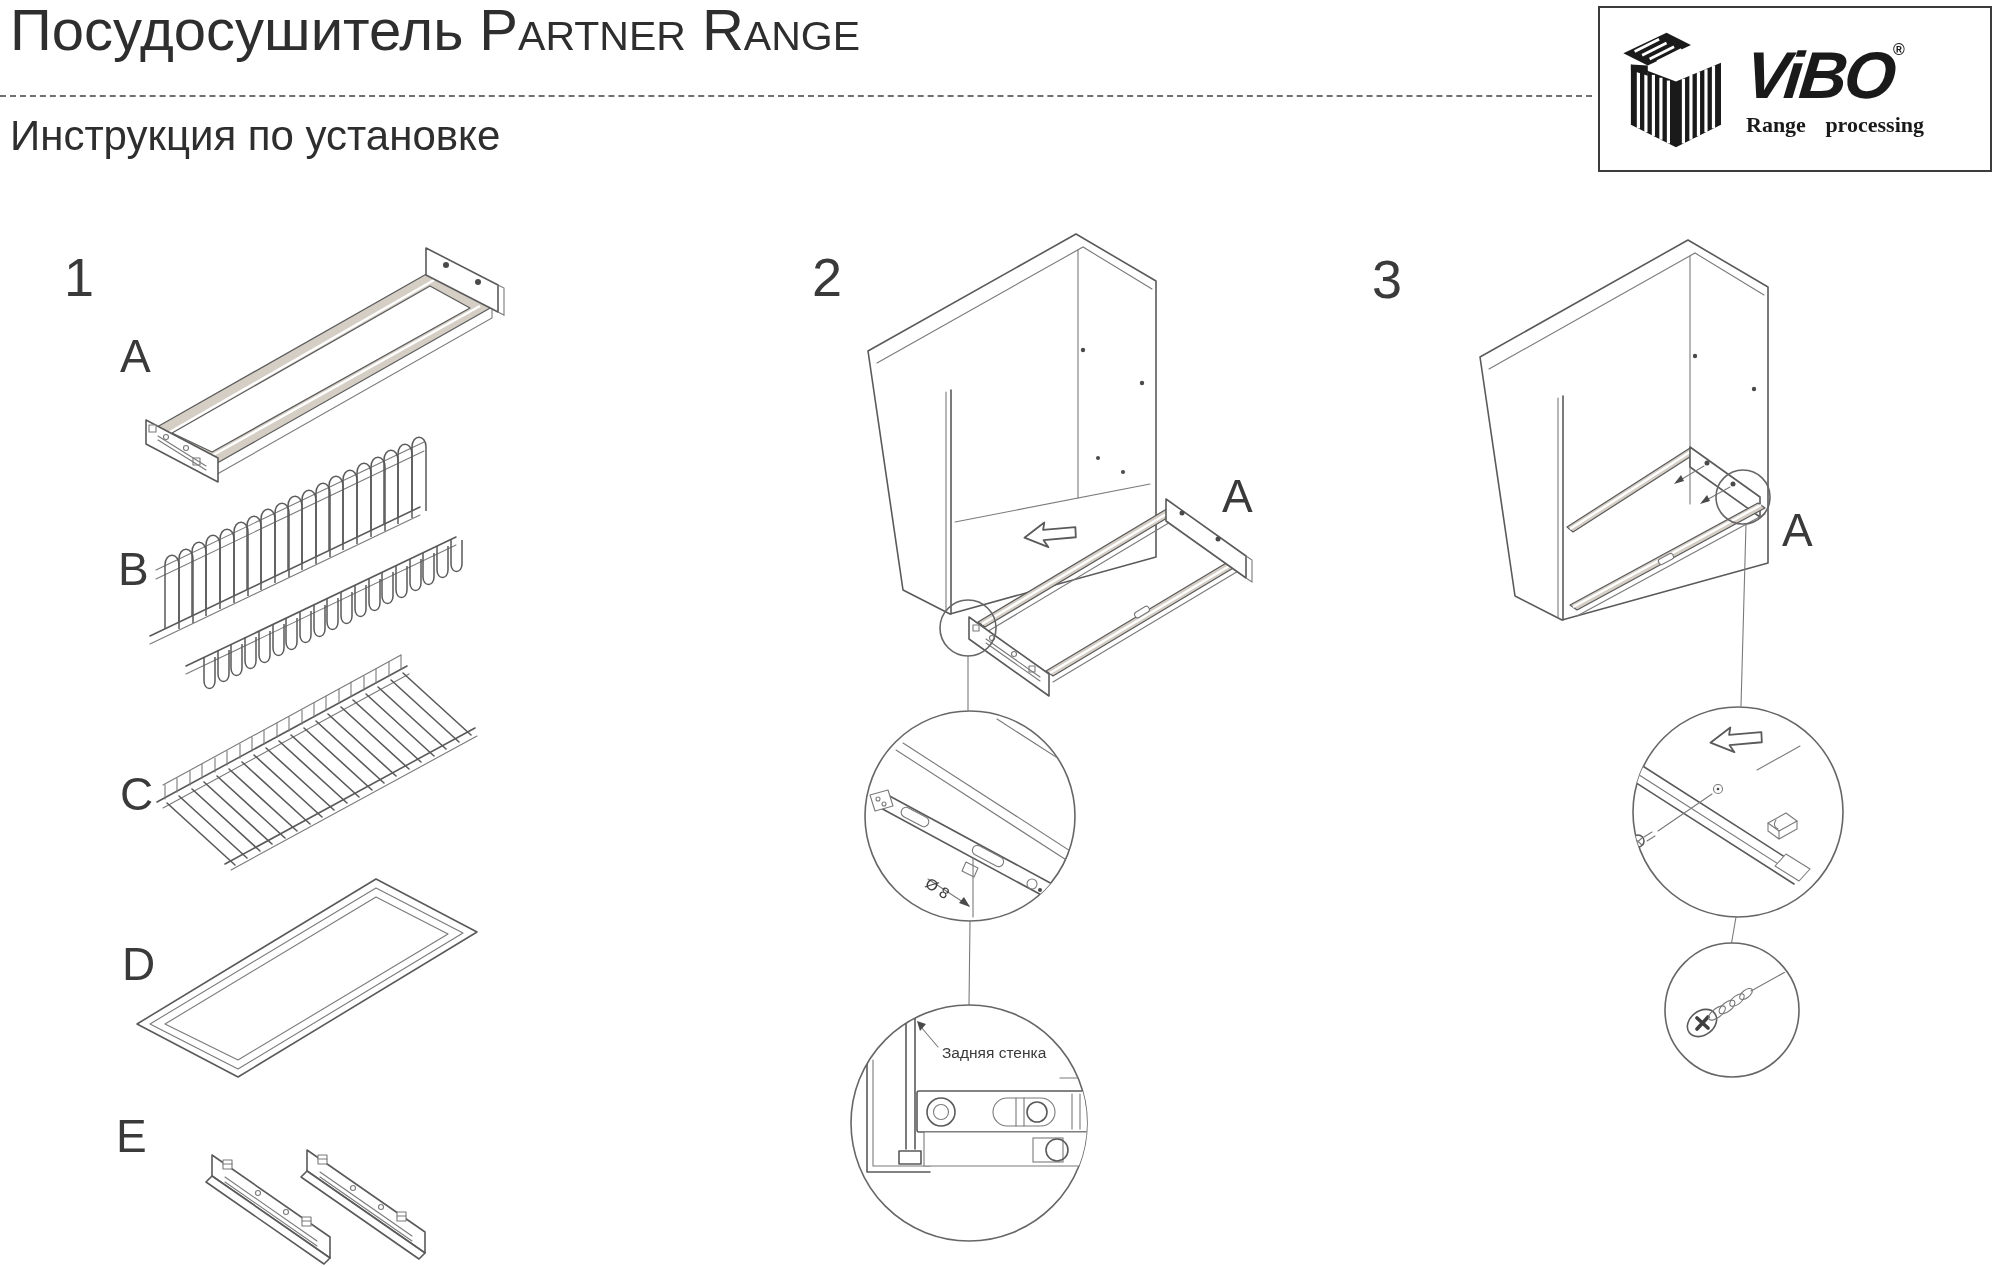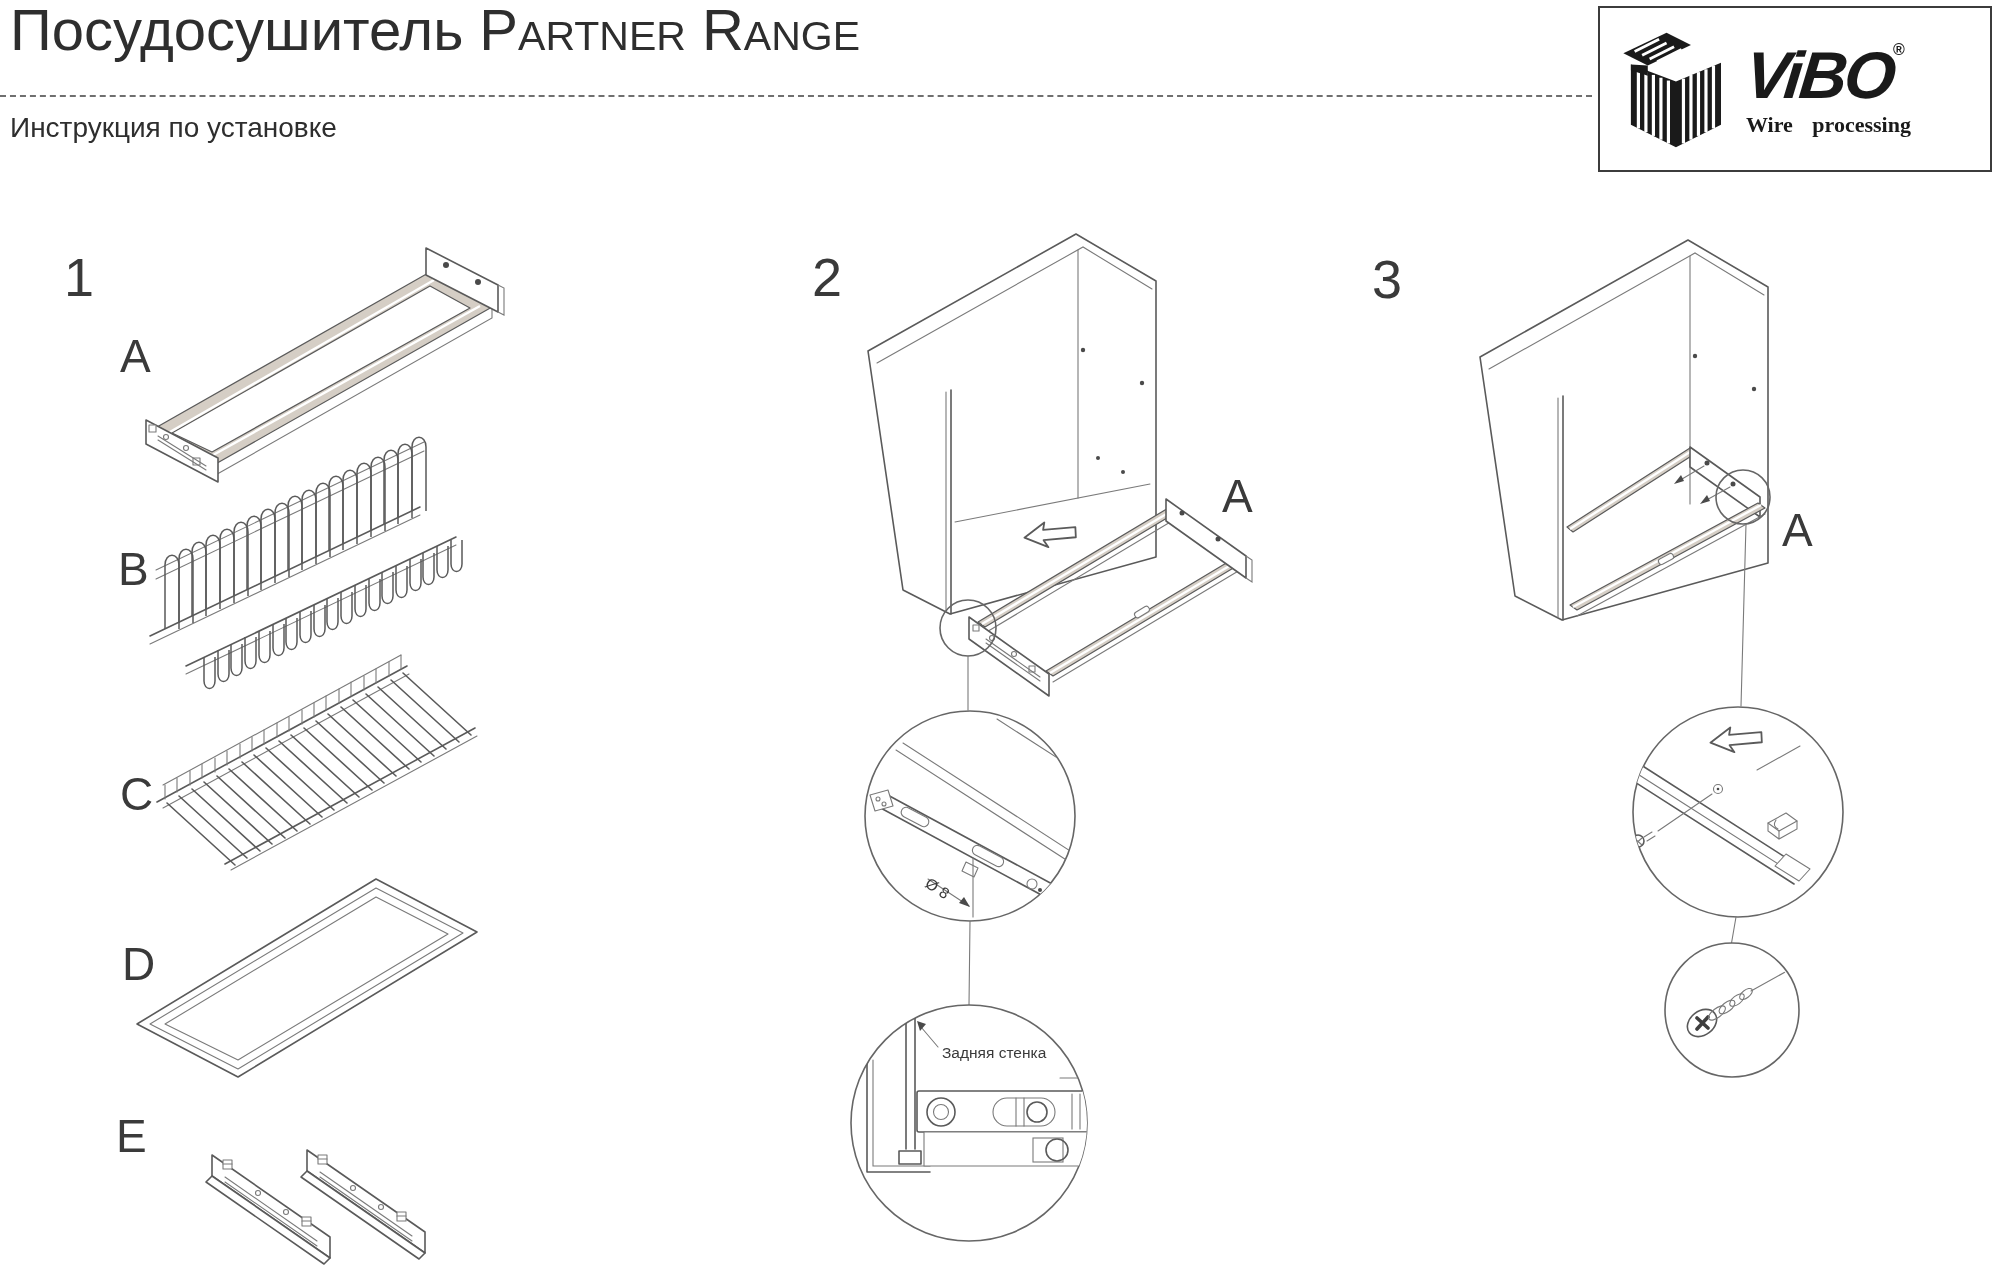--- a/index.html
+++ b/index.html
@@ -11,21 +11,21 @@
   }
   html,body{margin:0;padding:0;background:#fff;}
   body{width:2000px;height:1267px;position:relative;overflow:hidden;
        font-family:"Liberation Sans", sans-serif;color:var(--txt);}
   .page-title{position:absolute;left:10px;top:-4px;margin:0;
        font-size:58px;font-weight:400;letter-spacing:0;color:#2e2e2e;white-space:nowrap;}
   .page-title .sc{font-variant:small-caps;margin-left:16px;}
   .rule-dashed{position:absolute;left:0;top:95px;width:1592px;height:0;
        border-top:2px dashed #6f6f6f;}
   .subtitle{position:absolute;left:10px;top:112px;margin:0;
-       font-size:28px;font-weight:400;color:#2e2e2e;}
+       font-size:42px;font-weight:400;color:#2e2e2e;}
   .logo-box{position:absolute;left:1598px;top:6px;width:390px;height:162px;
        border:2px solid #3c3c3c;background:#fff;display:flex;align-items:center;}
   .logo-icon{margin-left:14px;flex:0 0 auto;}
   .logo-text{margin-left:10px;line-height:1;}
   .logo-brand{font-style:italic;font-weight:bold;font-size:66px;letter-spacing:-3px;
        color:var(--logo);transform:skewX(-6deg);display:inline-block;}
   .logo-reg{font-size:16px;font-weight:bold;vertical-align:top;color:var(--logo);}
   .logo-tagline{font-family:"Liberation Serif", serif;font-weight:bold;font-size:22px;
        color:var(--logo);word-spacing:14px;margin-top:6px;}
   svg.diagram{position:absolute;left:0;top:170px;}
@@ -69,21 +69,21 @@
       <line x1="74" y1="59" x2="74" y2="128"></line>
         <line x1="82" y1="55" x2="82" y2="124"></line>
       <line x1="90" y1="52" x2="90" y2="120"></line>
         <line x1="98" y1="49" x2="98" y2="116"></line>
       <line x1="106" y1="45" x2="106" y2="112"></line>
     </g>
     <polygon points="36,45 36,56 18,50 18,44" fill="#1a1a1a"></polygon>
   </svg>
   <div class="logo-text">
     <span class="logo-brand">ViBO</span><span class="logo-reg">®</span>
-    <div class="logo-tagline">Wire processing</div>
+    <div class="logo-tagline">Range processing</div>
   </div>
 </div>
 
 <svg class="diagram" width="2000" height="1097" viewBox="0 170 2000 1097">
   <defs>
     <path id="loopB" d="M0,0 L0,-64 C0,-77 14,-77 14,-64 L14,0" fill="none" stroke="#5a5a5a" stroke-width="1.5"></path>
     <path id="loopB2" d="M0,0 L0,24 C0,34 11,34 11,24 L11,0" fill="none" stroke="#5a5a5a" stroke-width="1.5"></path>
     <path id="arrow" d="M0,10 L23,0 L20,7 L52,12 L50,22 L18,17 L21,25 Z" fill="#fff" stroke="#5a5a5a" stroke-width="1.8" stroke-linejoin="round"></path>
     <g id="brk">
       <polygon class="wh" points="0,0 118,82 118,103 0,21"></polygon>

